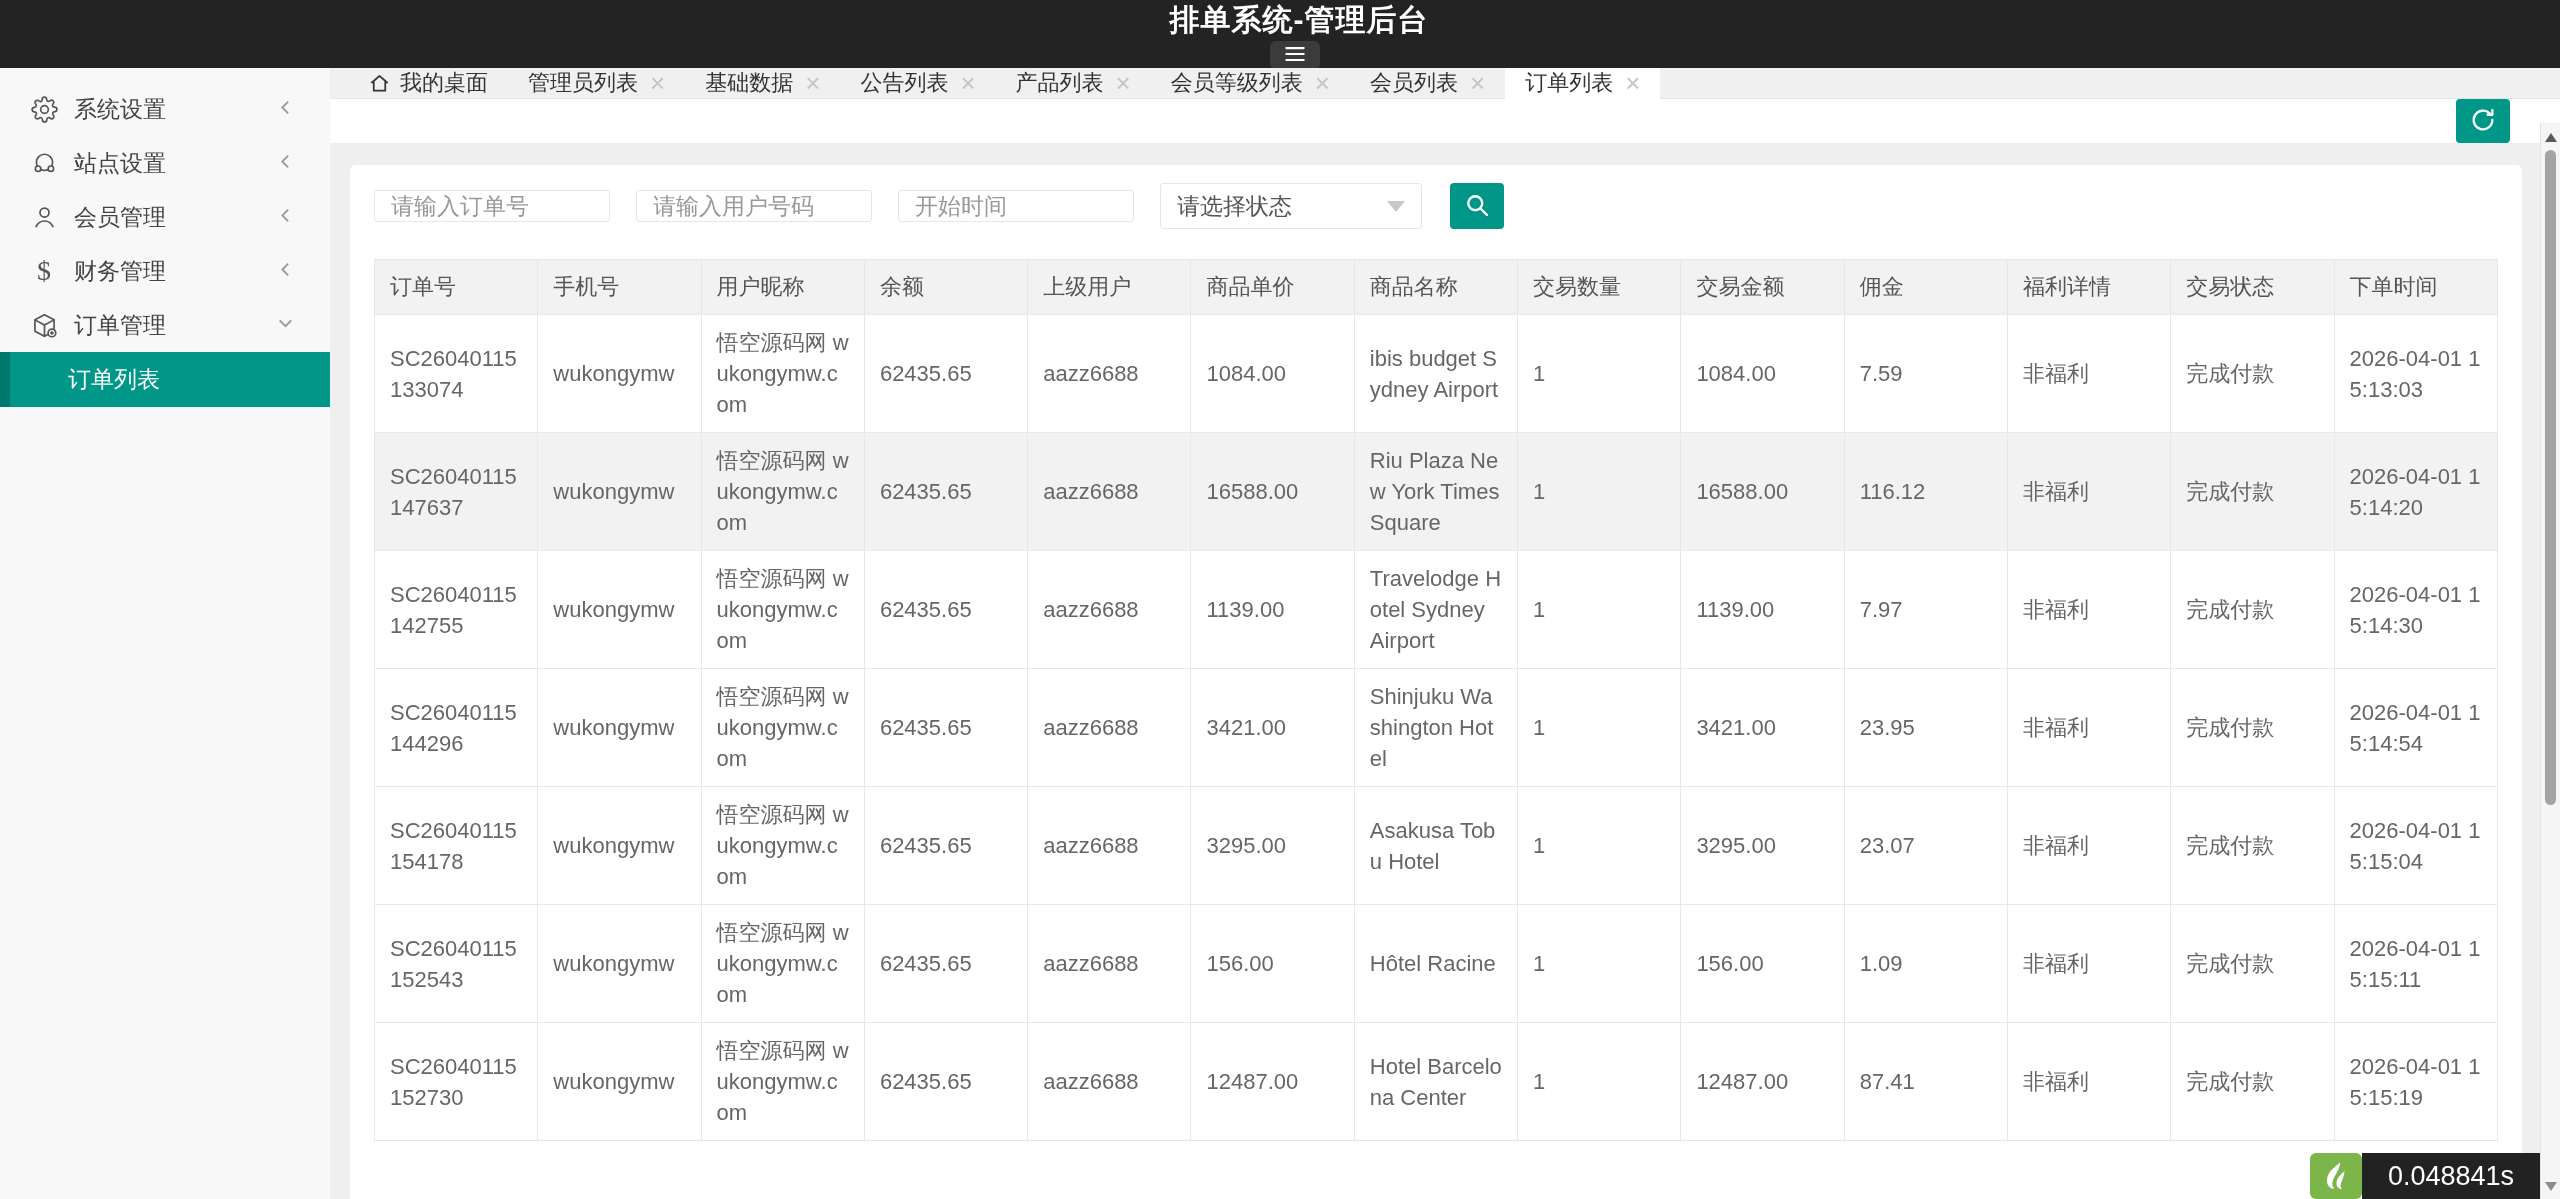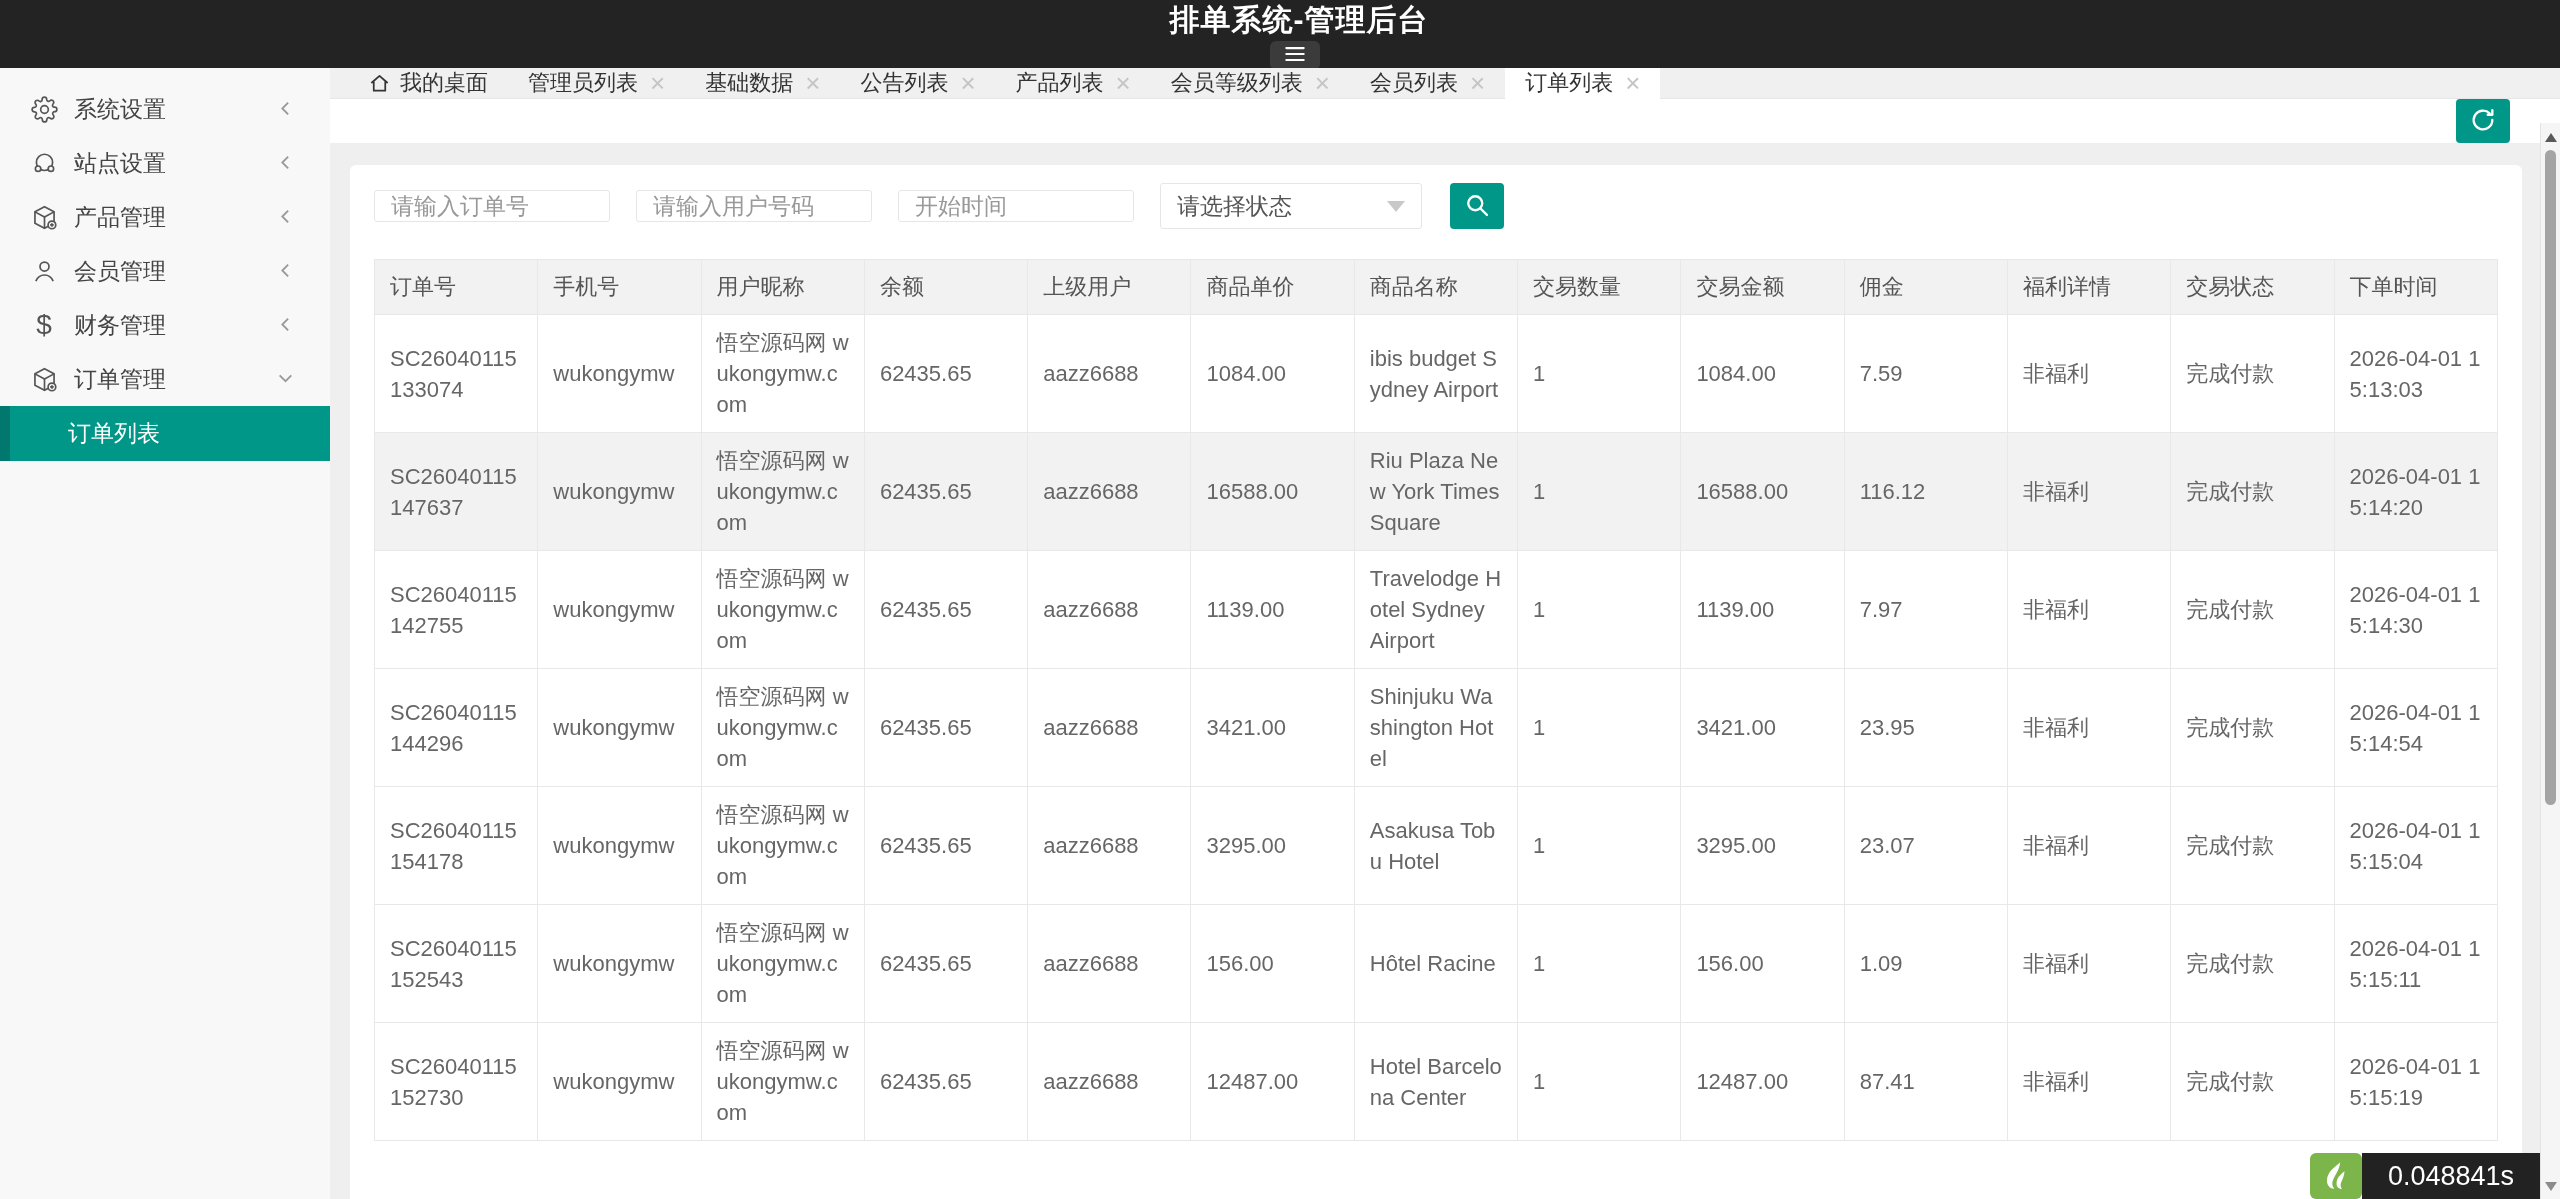--- a/index.html
+++ b/index.html
@@ -20,21 +20,21 @@
   .withdraw .badge { background: var(--badge); color: #fff; font-size: 21px; border-radius: 4px;
     padding: 3px 11px; margin-left: 10px; }
   .user-menu { display: flex; align-items: center; color: #a3a3a3; font-size: 25px; margin-left: 64px; cursor: pointer; }
   .caret { width: 0; height: 0; border-left: 10px solid transparent; border-right: 10px solid transparent;
     border-top: 12px solid #fff; margin-left: 14px; }
 
   
   .layout { display: flex; height: 1131px; }
   .sidebar { width: 330px; background: #f8f8f8; padding-top: 14px; flex: none; }
   .menu-item { height: 54px; display: flex; align-items: center; padding: 0 36px 0 30px;
-    color: #444; font-size: 23px; cursor: pointer; }
+    color: #444; font-size: 23px; cursor: pointer; font-family: Liberation Serif, serif; }
   .mi-icon { width: 28px; display: flex; justify-content: center; margin-right: 16px; }
   .dollar-glyph { font-size: 28px; color: #555; line-height: 1; }
   .mi-label { flex: 1; }
   .submenu-item { height: 55px; background: var(--accent); border-left: 10px solid var(--accent-dark);
     color: #fff; font-size: 23px; display: flex; align-items: center; padding-left: 58px; cursor: pointer; }
 
   main { flex: 1; display: flex; flex-direction: column; min-width: 0; }
 
   
   .tabbar { height: 55px; background: #f0f0f0; display: flex; padding-left: 18px; border-bottom: 1px solid #e6e6e6; }
@@ -143,35 +143,20 @@
             </svg>
           </span>
        <span class="mi-label">站点设置</span>
        <span class="mi-chev"><svg width="17" height="17" viewBox="0 0 16 16" fill="none" stroke="#999" stroke-width="1.7">
               <polyline points="10.5,2.5 5,8 10.5,13.5"></polyline>
             </svg></span>
      </div>
         <div class="menu-item">
        <span class="mi-icon">
             <svg width="27" height="27" viewBox="0 0 24 24" fill="none" stroke="#555" stroke-width="1.5">
-              <path d="M12 2.5 20.5 7v10L12 21.5 3.5 17V7L12 2.5z"></path>
-              <path d="M3.5 7 12 11.5 20.5 7"></path>
-              <path d="M12 11.5v10"></path>
-              <circle cx="18.6" cy="18.6" r="3.4" fill="#f8f8f8"></circle>
-              <path d="M17 18.6h3.2M18.6 17v3.2"></path>
-            </svg>
-          </span>
-       <span class="mi-label">产品管理</span>
-       <span class="mi-chev"><svg width="17" height="17" viewBox="0 0 16 16" fill="none" stroke="#999" stroke-width="1.7">
-              <polyline points="10.5,2.5 5,8 10.5,13.5"></polyline>
-            </svg></span>
-     </div>
-        <div class="menu-item">
-       <span class="mi-icon">
-            <svg width="27" height="27" viewBox="0 0 24 24" fill="none" stroke="#555" stroke-width="1.5">
               <circle cx="12" cy="7.6" r="4"></circle>
               <path d="M4.3 20.5c1.5-3.6 4.3-5.4 7.7-5.4s6.2 1.8 7.7 5.4"></path>
             </svg>
           </span>
        <span class="mi-label">会员管理</span>
        <span class="mi-chev"><svg width="17" height="17" viewBox="0 0 16 16" fill="none" stroke="#999" stroke-width="1.7">
               <polyline points="10.5,2.5 5,8 10.5,13.5"></polyline>
             </svg></span>
      </div>
         <div class="menu-item">

